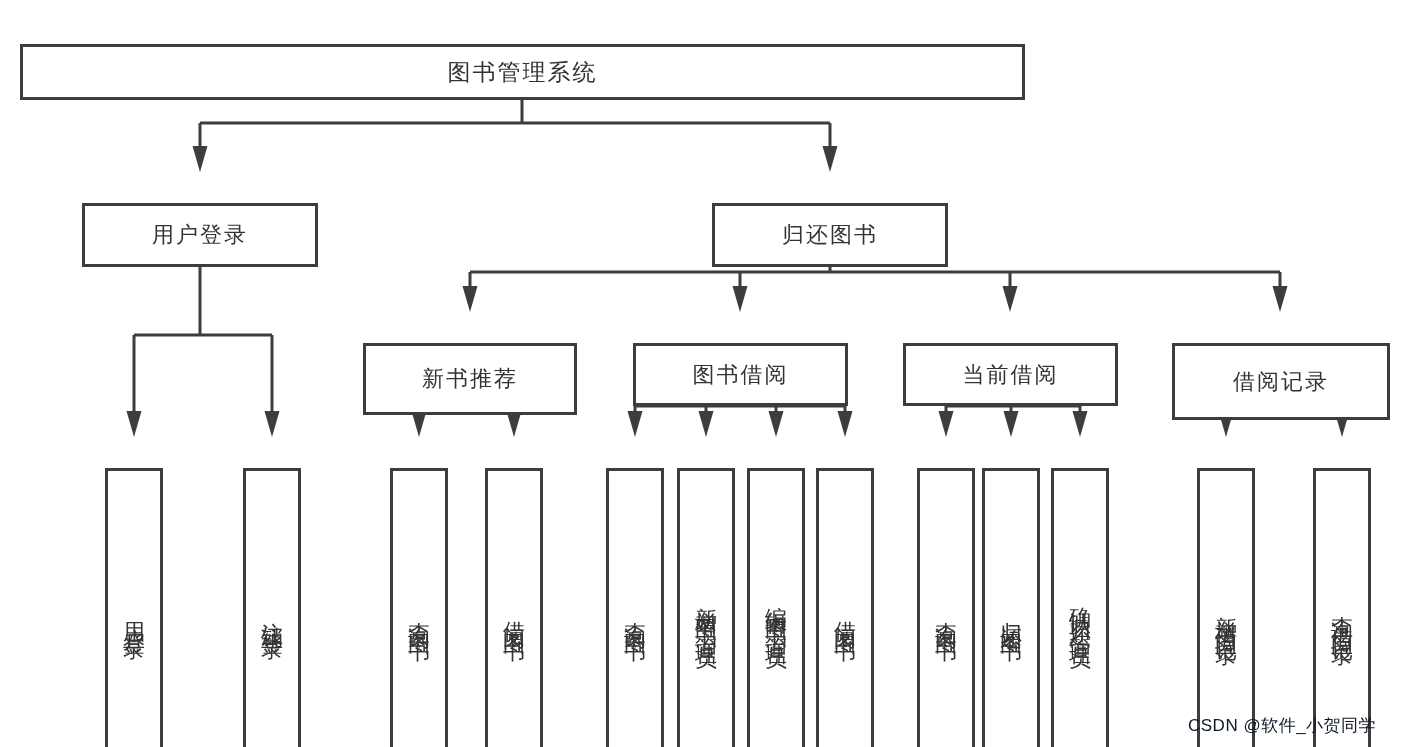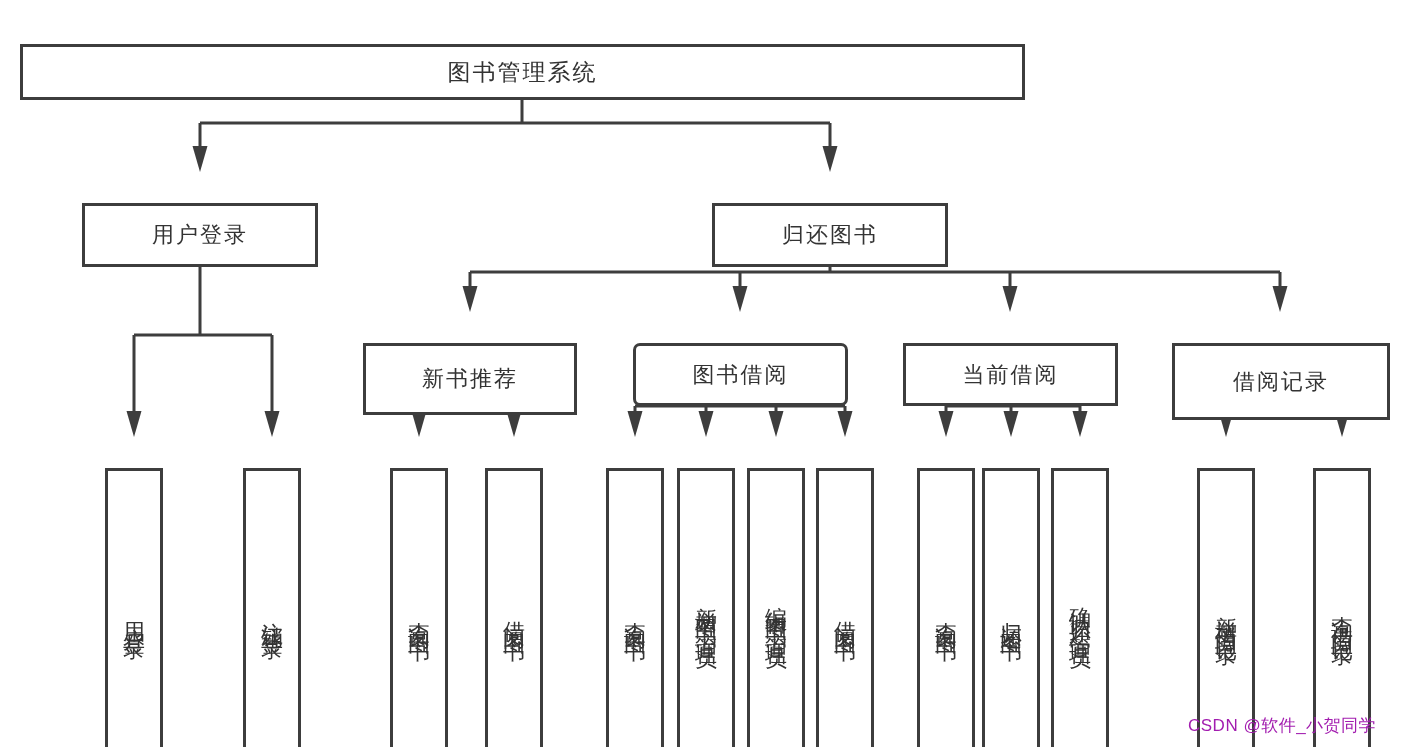--- a/index.html
+++ b/index.html
@@ -55,21 +55,21 @@
     letter-spacing: 6px;
     line-height: 1.1;
     white-space: nowrap;
   }
   .watermark {
     position: absolute;
     left: 1188px;
     top: 714px;
     font-size: 17px;
     letter-spacing: 0.5px;
-    color: #a21caf;
+    color: #0f172a;
     white-space: nowrap;
   }
 </style>
 </head>
 <body>
 
 <div class="stage">
 
   <svg class="connector-layer" width="1405" height="747" viewBox="0 0 1405 747" xmlns="http://www.w3.org/2000/svg">
     <g stroke="#3d3d3d" stroke-width="3" fill="none">
@@ -114,21 +114,21 @@
       <polygon points="1334.5,411 1349.5,411 1342,437"></polygon>
     </g>
   </svg>
 
   <div class="nbox hbox root-box" style="left:20px; top:13px; width:1005px; height:56px;">图书管理系统</div>
 
   <div class="nbox hbox" style="left:82px; top:172px; width:236px; height:64px;">用户登录</div>
   <div class="nbox hbox" style="left:712px; top:172px; width:236px; height:64px;">归还图书</div>
 
   <div class="nbox hbox" style="left:363px; top:312px; width:214px; height:72px;">新书推荐</div>
-  <div class="nbox hbox" style="left:633px; top:312px; width:215px; height:63px;border-radius:7px;">图书借阅</div>
+  <div class="nbox hbox" style="left:633px; top:312px; width:215px; height:63px;">图书借阅</div>
   <div class="nbox hbox" style="left:903px; top:312px; width:215px; height:63px;">当前借阅</div>
   <div class="nbox hbox" style="left:1172px; top:312px; width:218px; height:77px;">借阅记录</div>
 
   <div class="nbox vbox" style="left:105px;">
     <span>用户登录</span>
   </div>
   <div class="nbox vbox" style="left:243px;">
     <span>注销登录</span>
   </div>
 

